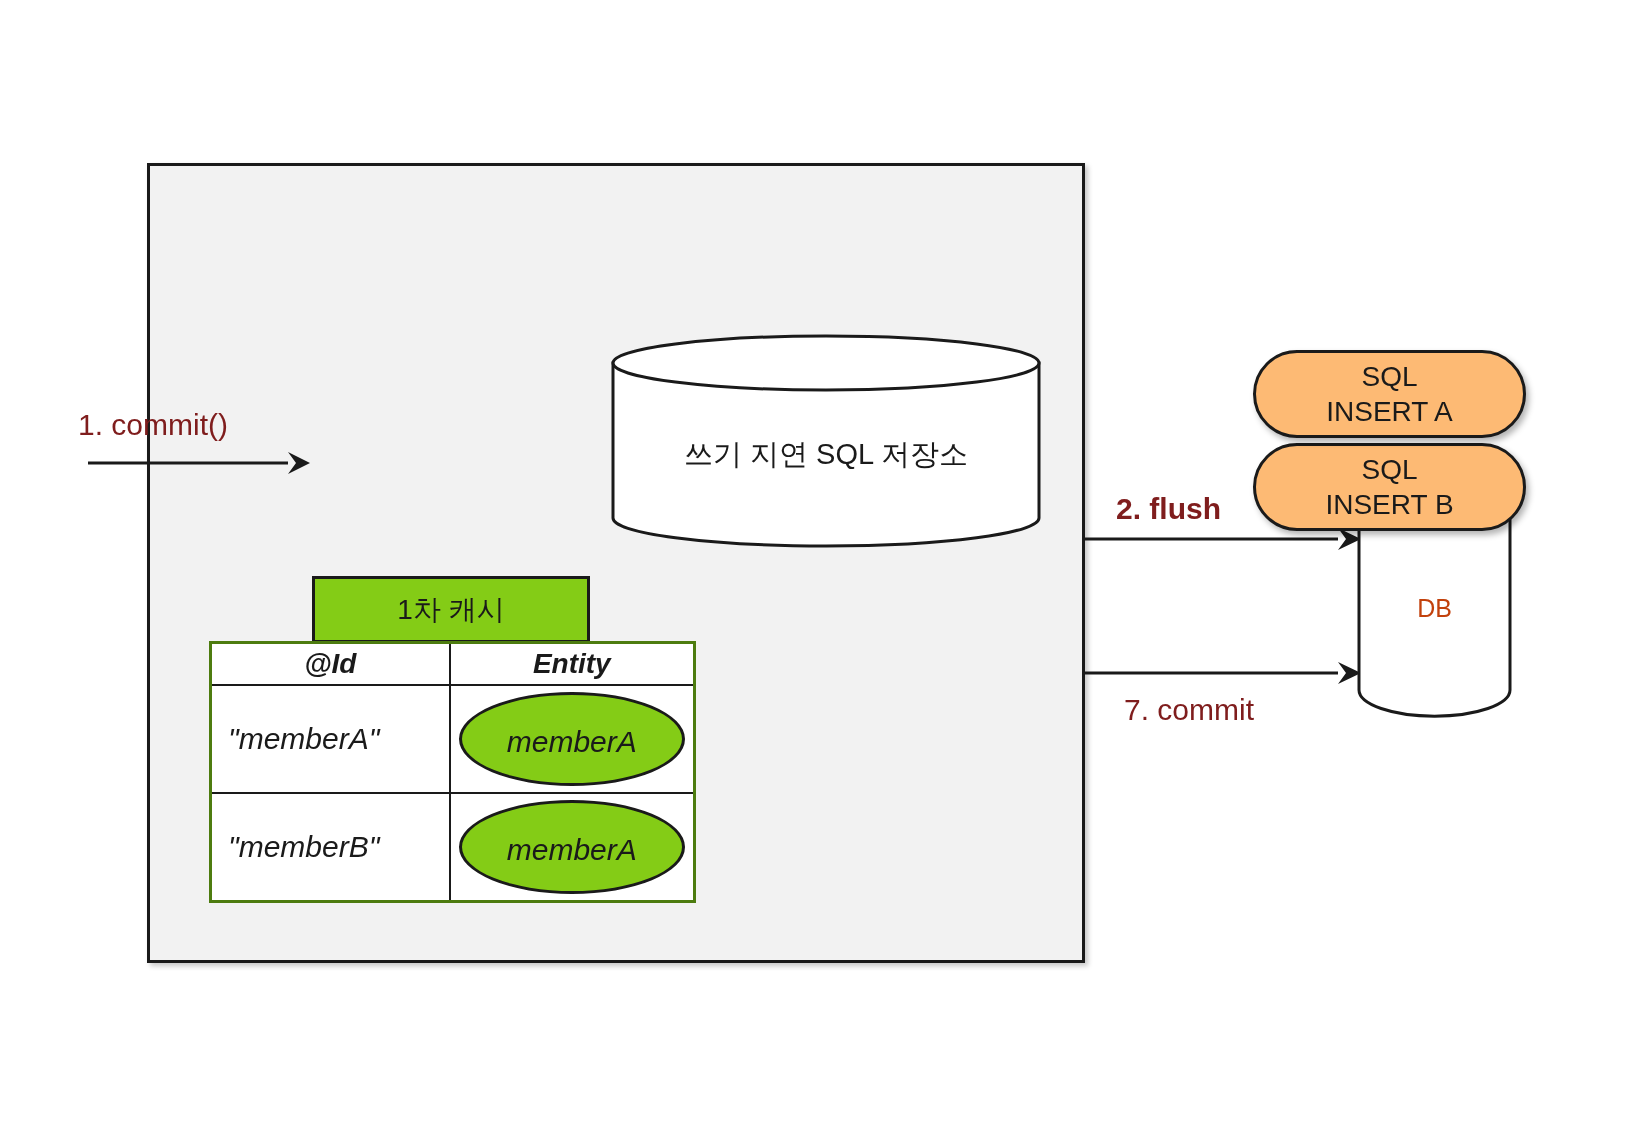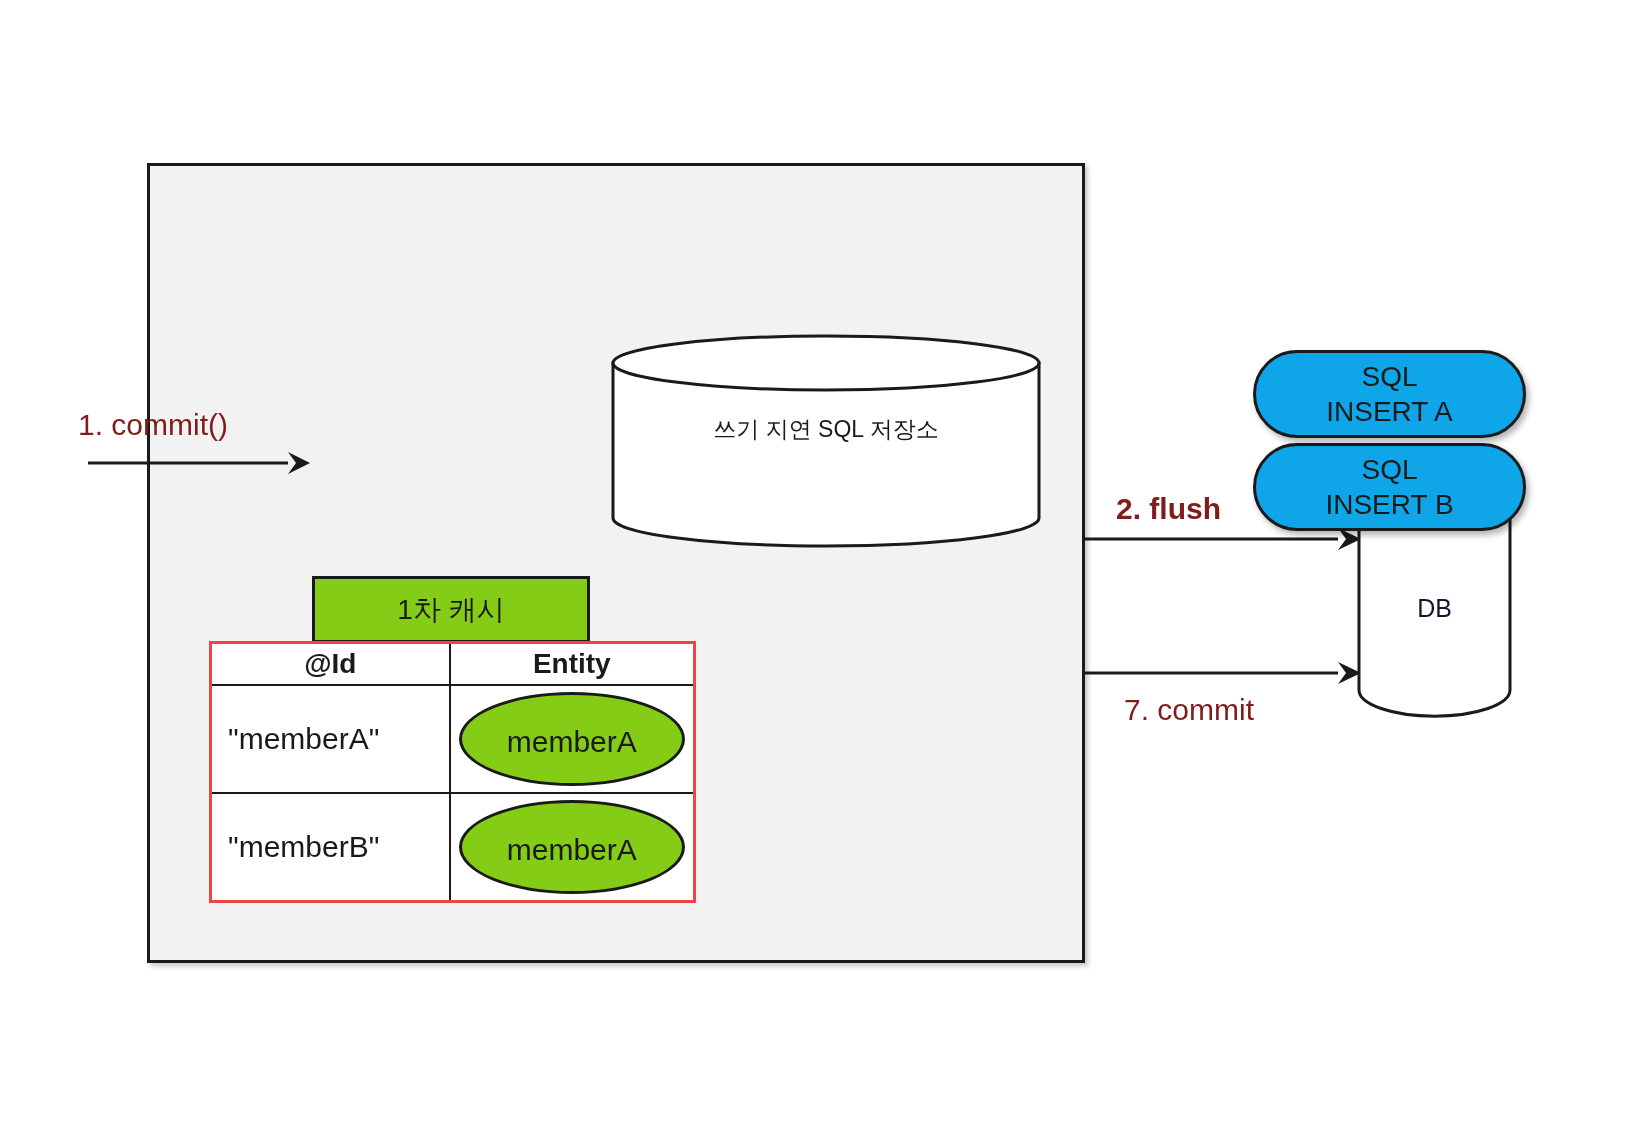--- a/index.html
+++ b/index.html
@@ -62,24 +62,24 @@
     position: absolute;
     left: 610px;
     top: 333px;
     width: 432px;
     height: 215px;
   }
   #cylinder svg { display: block; }
   #cyl-label {
     position: absolute;
     left: 610px;
-    top: 414px;
+    top: 435px;
     width: 432px;
     text-align: center;
-    font-size: 23px;
+    font-size: 29px;
     color: #1a1a1a;
   }
 
   
   #cache-tab {
     position: absolute;
     left: 312px;
     top: 576px;
     width: 278px;
     height: 67px;
@@ -92,22 +92,23 @@
     font-size: 28px;
     color: #1a1a1a;
   }
   #cache-table {
     position: absolute;
     left: 209px;
     top: 641px;
     width: 487px;
     border-collapse: collapse;
     background: #ffffff;
-    border: 3px solid #ef4444;
-    box-sizing: border-box;
+    border: 3px solid #4d7c0f;
+    box-sizing: border-box;
+    font-style: italic;
   }
   #cache-table td, #cache-table th {
     border: 2px solid #1a1a1a;
     padding: 0;
     background: #ffffff;
   }
   #cache-table th {
     height: 40px;
     font-size: 28px;
     font-weight: bold;
@@ -163,21 +164,21 @@
     color: #7f1d1d;
     white-space: nowrap;
   }
   #label-commit { left: 78px; top: 408px; }
   #label-flush  { left: 1116px; top: 492px; font-weight: bold; }
   #label-commit3 { left: 1124px; top: 693px; }
 
   
   .sql-box {
     position: absolute;
-    background: #0ea5e9;
+    background: #fdba74;
     border: 3px solid #1a1a1a;
     border-radius: 44px;
     box-sizing: border-box;
     display: flex;
     flex-direction: column;
     align-items: center;
     justify-content: center;
     font-size: 28px;
     line-height: 1.25;
     color: #1a1a1a;
@@ -195,21 +196,21 @@
     height: 218px;
   }
   #db-cylinder svg { display: block; }
   #db-label {
     position: absolute;
     left: 1357px;
     top: 594px;
     width: 155px;
     text-align: center;
     font-size: 25px;
-    color: #0f172a;
+    color: #c2410c;
   }
 </style>
 </head>
 <body>
 
 <div id="canvas">
 
 
   <div id="pc-box"></div>
 

